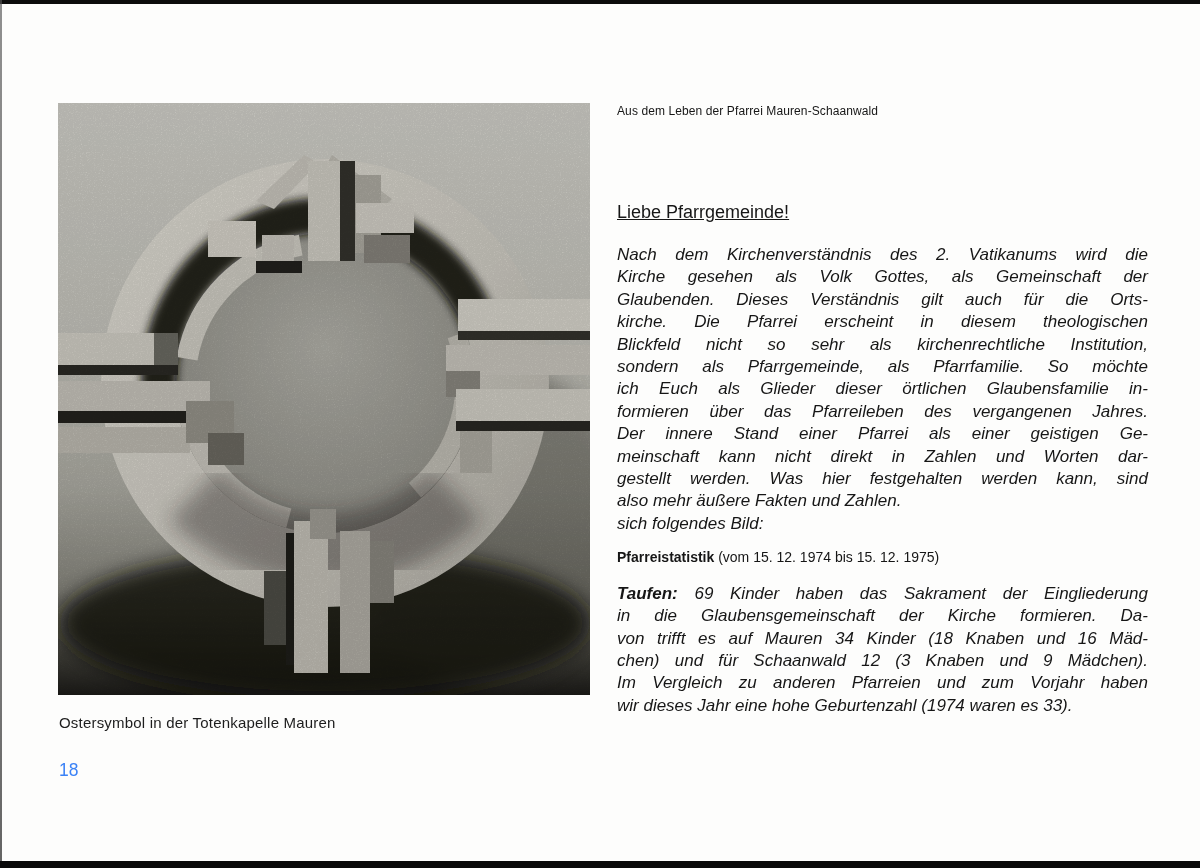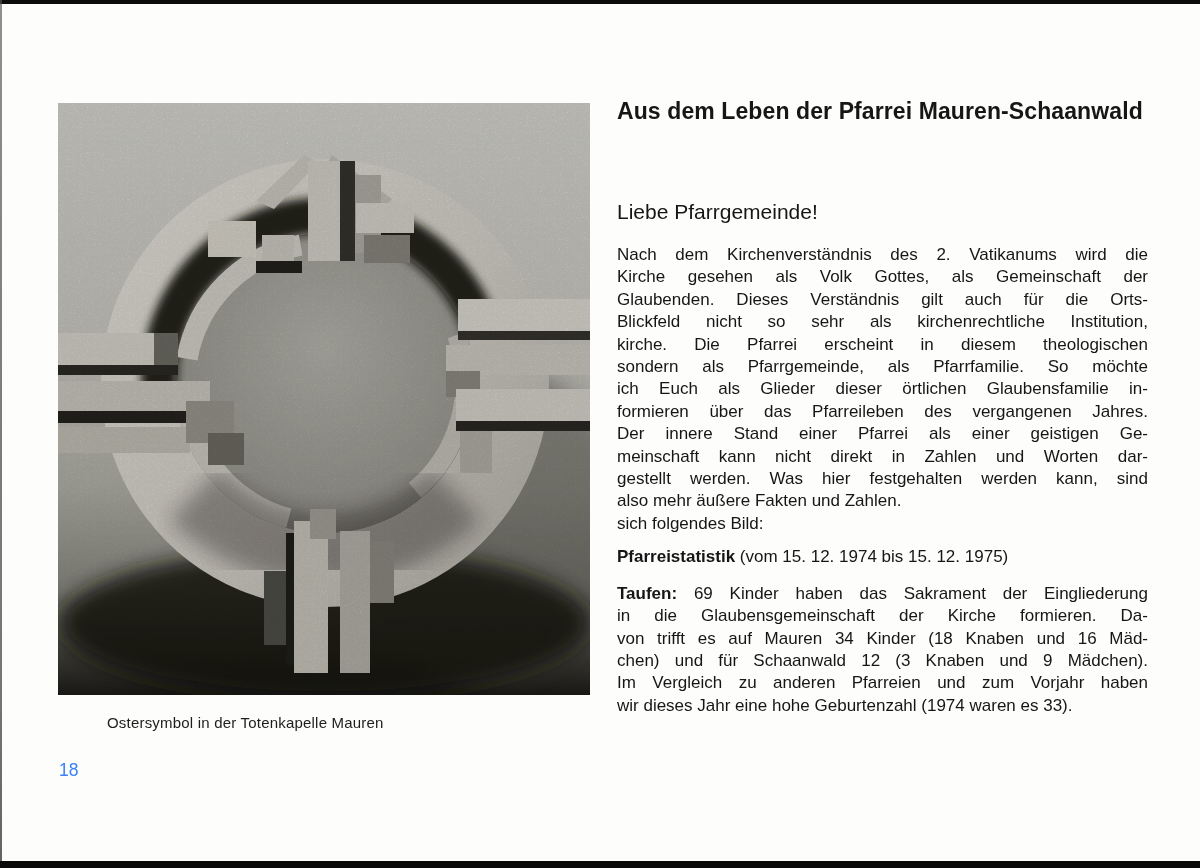--- a/index.html
+++ b/index.html
@@ -6,28 +6,28 @@
   .sheet{
     position:relative;width:1200px;height:868px;background:#fdfdfc;overflow:hidden;
     font-family:"Liberation Sans","DejaVu Sans",sans-serif;color:#161616;
   }
   .bar-top{position:absolute;left:0;top:0;width:1200px;height:4px;background:#0c0c0c;}
   .bar-bottom{position:absolute;left:0;top:861px;width:1200px;height:7px;background:#090909;}
   .edge-left{position:absolute;left:0;top:0;width:2px;height:868px;
     background:linear-gradient(#555 0%,#3a3a3a 40%,#2c2c2c 80%,#111 100%);opacity:.65;}
   .photo{position:absolute;left:58px;top:103px;width:532px;height:592px;}
   .photo svg{display:block;width:532px;height:592px;}
-  .photo-caption{position:absolute;left:59px;top:714px;font-size:15px;letter-spacing:.2px;color:#1d1d1d;margin-left:48px;}
+  .photo-caption{position:absolute;left:59px;top:714px;font-size:15px;letter-spacing:.2px;color:#1d1d1d;}
   .page-number{position:absolute;left:59px;top:760px;font-size:17.5px;color:#3b82f6;}
   .article{position:absolute;left:617px;top:100px;width:531px;}
-  .title{font-size:23px;font-weight:700;line-height:22px;margin:0 0 79px 0;letter-spacing:.1px;}
-  .salutation{font-size:21px;line-height:22px;margin:0 0 21px 0;}
-  .line{font-size:17px;line-height:22.4px;white-space:normal;}
+  .title{font-size:12px;font-weight:400;line-height:22px;margin:0 0 79px 0;letter-spacing:.1px;}
+  .salutation{font-size:18px;line-height:22px;margin:0 0 21px 0;text-decoration:underline;}
+  .line{font-size:17px;line-height:22.4px;white-space:normal;font-style:italic;}
   .j{text-align:justify;text-align-last:justify;}
-  .stats-heading{margin-top:11px;font-size:17px;line-height:22.4px;}
+  .stats-heading{margin-top:11px;font-size:14px;line-height:22.4px;}
   .taufen{margin-top:14px;}
   b{font-weight:700;}
 </style>
 </head>
 <body>
 
 <div class="sheet">
   <div class="bar-top"></div>
   <div class="edge-left"></div>
 
@@ -123,22 +123,22 @@
   <div class="page-number">18</div>
 
   <div class="article">
     <h1 class="title">Aus dem Leben der Pfarrei Mauren-Schaanwald</h1>
     <p class="salutation">Liebe Pfarrgemeinde!</p>
 
     <div>
       <div class="line j">Nach dem Kirchenverständnis des 2. Vatikanums wird die</div>
       <div class="line j">Kirche gesehen als Volk Gottes, als Gemeinschaft der</div>
       <div class="line j">Glaubenden. Dieses Verständnis gilt auch für die Orts-</div>
+      <div class="line j">kirche. Die Pfarrei erscheint in diesem theologischen</div>
       <div class="line j">Blickfeld nicht so sehr als kirchenrechtliche Institution,</div>
-      <div class="line j">kirche. Die Pfarrei erscheint in diesem theologischen</div>
       <div class="line j">sondern als Pfarrgemeinde, als Pfarrfamilie. So möchte</div>
       <div class="line j">ich Euch als Glieder dieser örtlichen Glaubensfamilie in-</div>
       <div class="line j">formieren über das Pfarreileben des vergangenen Jahres.</div>
       <div class="line j">Der innere Stand einer Pfarrei als einer geistigen Ge-</div>
       <div class="line j">meinschaft kann nicht direkt in Zahlen und Worten dar-</div>
       <div class="line j">gestellt werden. Was hier festgehalten werden kann, sind</div>
       <div class="line">also mehr äußere Fakten und Zahlen.</div>
       <div class="line">sich folgendes Bild:</div>
     </div>
 

